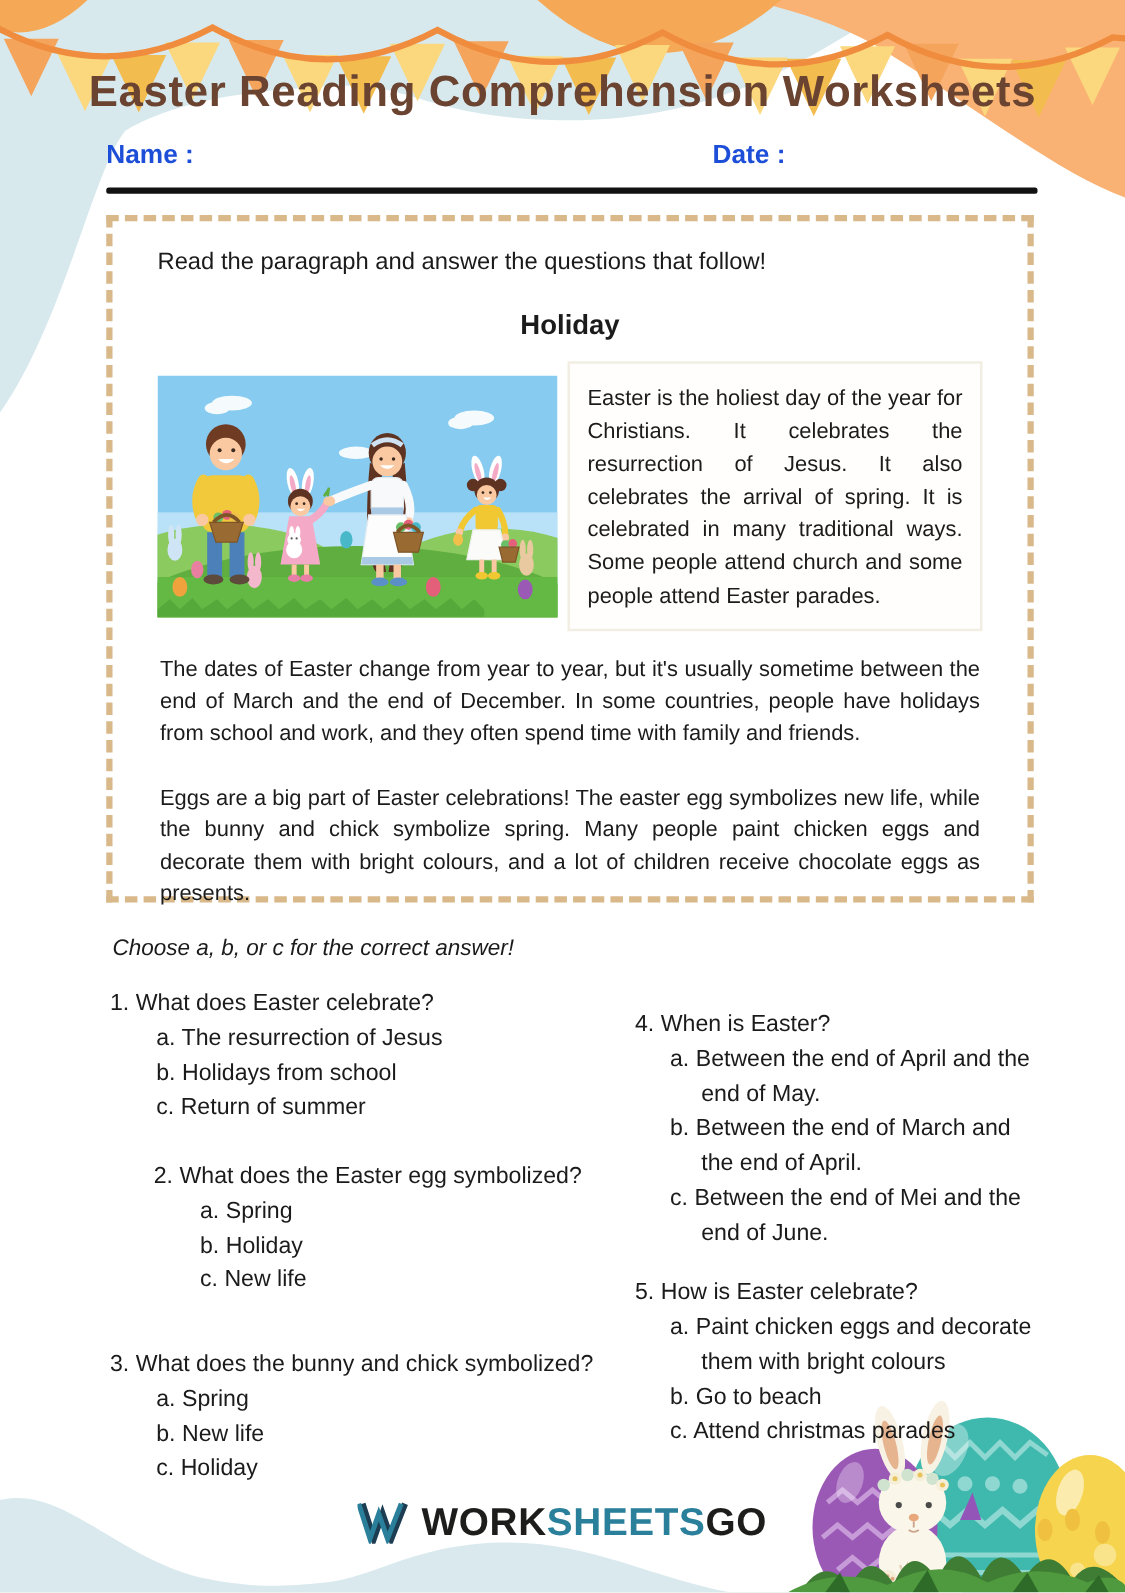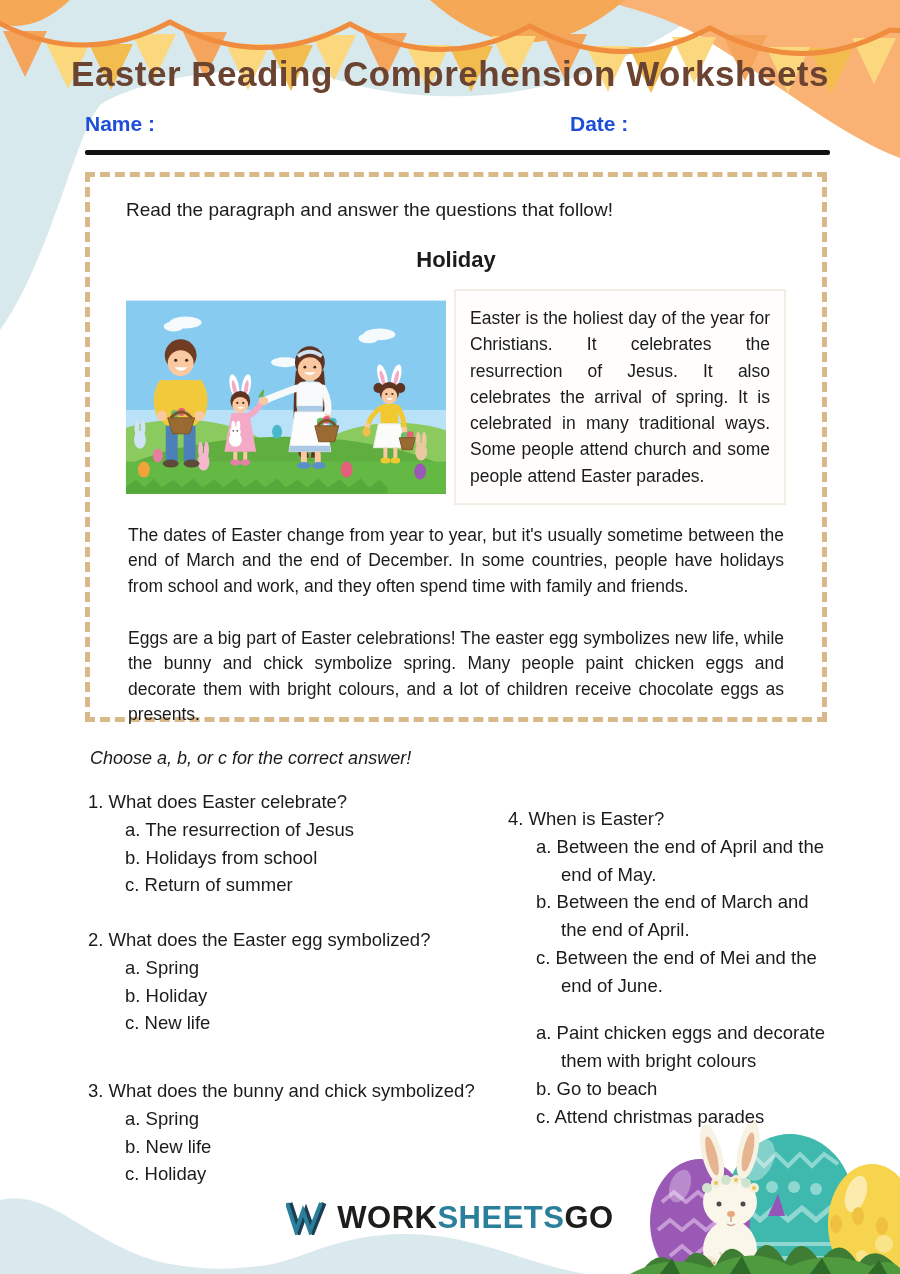--- a/index.html
+++ b/index.html
@@ -37,21 +37,21 @@
   }
   .p1-box p{margin:0;font-size:17.5px;line-height:1.5;text-align:justify;}
   .para{font-size:17.5px;line-height:1.45;text-align:justify;margin:18px 2px 0 2px;}
   .para-3{margin-top:27px;}
 
   .quiz-instruction{position:absolute;top:748px;left:90px;margin:0;z-index:2;font-size:18px;font-style:italic;}
   .quiz-col{position:absolute;z-index:2;font-size:18.5px;line-height:1.5;}
   .quiz-col-left{top:788px;left:88px;width:432px;}
   .quiz-col-right{top:789px;left:508px;width:318px;margin-top:16px;}
   .question{margin:0;}
-  .q-gap-27{margin-top:27px;}
+  .q-gap-27{margin-top:27px;margin-left:35px;}
   .q-gap-40{margin-top:40px;}
   .q-gap-20{margin-top:20px;}
   .quiz-col-left .option{padding-left:37px;}
   .quiz-col-right .option{padding-left:53px;text-indent:-25px;}
 
   .logo{
     position:absolute;top:1200px;left:0;width:100%;z-index:2;
     display:flex;justify-content:center;align-items:center;gap:9px;
     font-size:31px;font-weight:800;letter-spacing:.5px;
   }
@@ -352,20 +352,21 @@
   </div>
 
   <div class="quiz-col quiz-col-right">
     <div class="question">
       <div><span>4.</span> <span>When is Easter?</span></div>
       <div class="option">a. Between the end of April and the end of May.</div>
       <div class="option">b. Between the end of March and the end of April.</div>
       <div class="option">c. Between the end of Mei and the end of June.</div>
     </div>
     <div class="question q-gap-20">
+      <div><span>5.</span> <span>How is Easter celebrate?</span></div>
       <div class="option">a. Paint chicken eggs and decorate them with bright colours</div>
       <div class="option">b. Go to beach</div>
       <div class="option">c. Attend christmas parades</div>
     </div>
   </div>
 
   <div class="logo">
     <svg width="42" height="34" viewBox="0 0 42 34" aria-hidden="true">
       <path d="M4,2 L13,30 L20,10 L27,30 L38,2" stroke="#1d3d52" stroke-width="5" fill="none" stroke-linejoin="miter"></path>
       <path d="M1,2 L10,30 L17,10 L24,30 L35,2" stroke="#2a7f9a" stroke-width="4" fill="none" stroke-linejoin="miter"></path>

